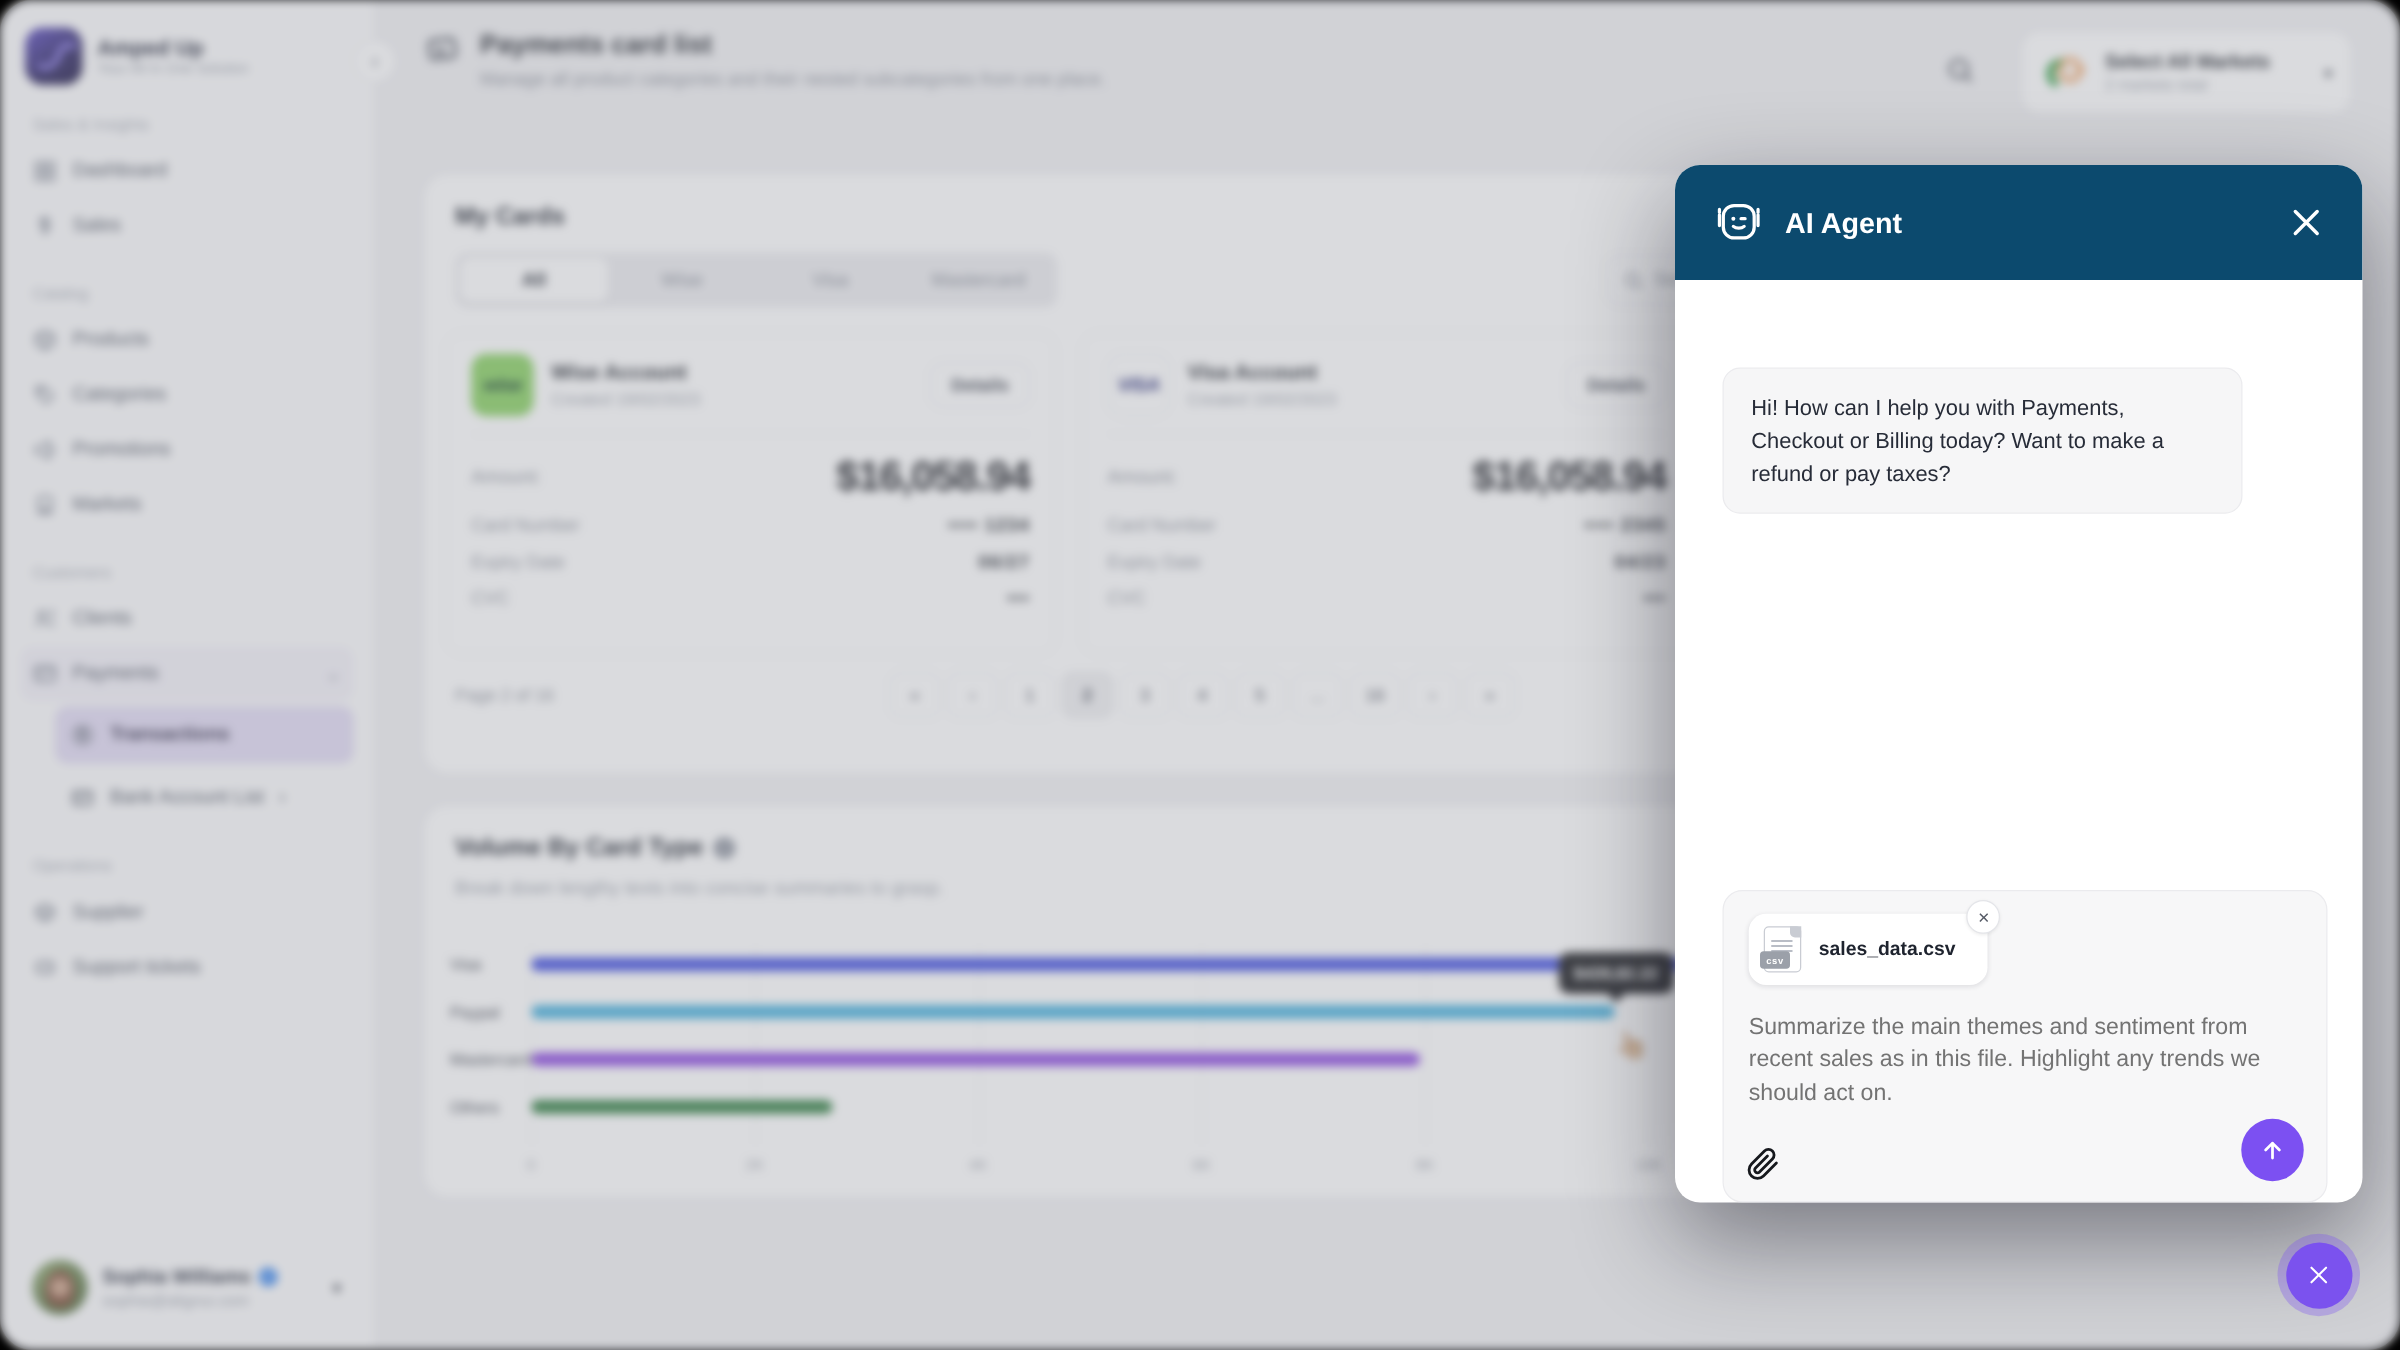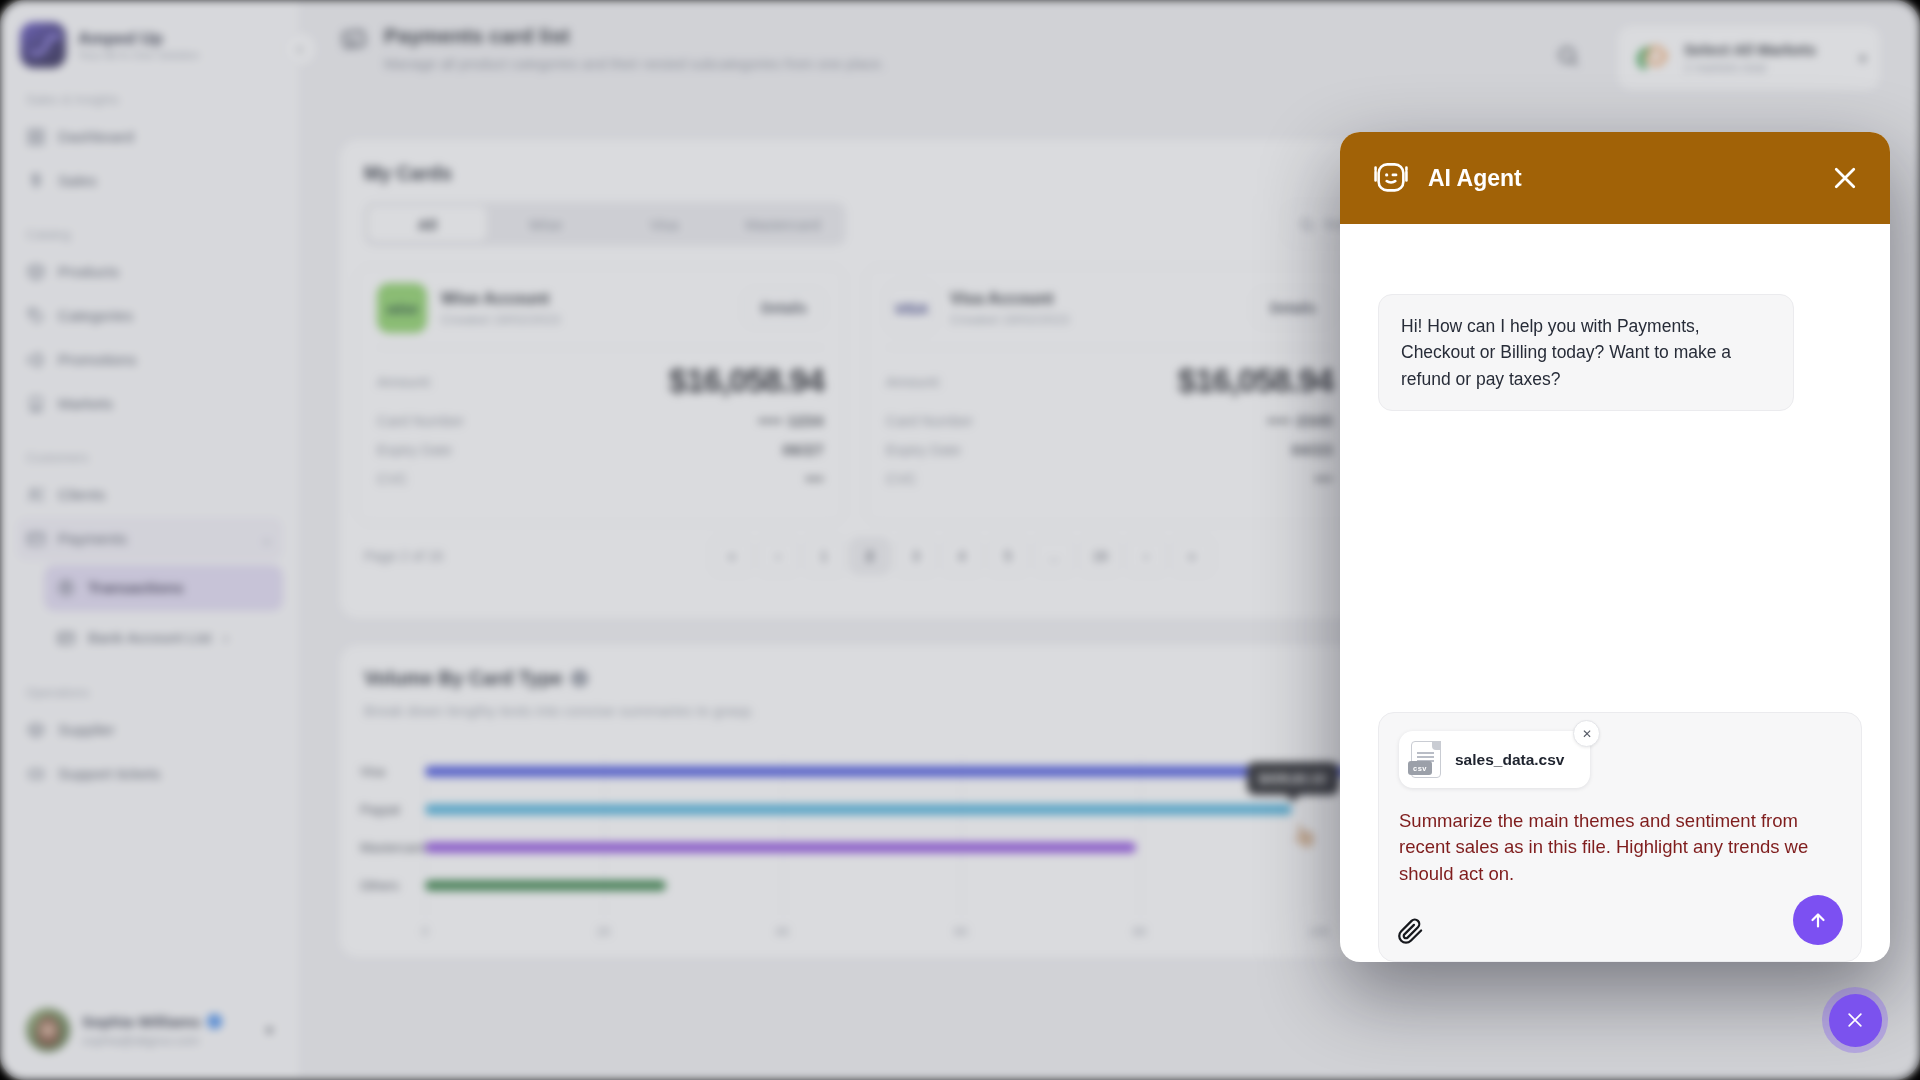--- a/index.html
+++ b/index.html
@@ -89,37 +89,37 @@
   .c-axis{position:absolute;left:65px;top:168px;width:894px;height:16px;}
   .c-axis span{position:absolute;transform:translateX(-50%);font-size:12px;color:#a0a4ad;}
   
   .chart-tip{position:absolute;left:1247px;top:762px;z-index:1;}
   .tip-bubble{background:#141519;color:#fff;font-size:13.5px;font-weight:700;padding:9px 12px;border-radius:8px;white-space:nowrap;}
   .tip-tail{position:absolute;left:38px;top:32px;width:0;height:0;border:8px solid transparent;border-top-color:#141519;}
   .tip-cursor{position:absolute;left:44px;top:62px;font-size:22px;transform:rotate(-12deg);}
   
   .ai-panel{position:absolute;left:1340px;top:132px;width:550px;height:830px;background:#fff;border-radius:20px;z-index:5;
             box-shadow:0 30px 80px rgba(10,10,25,.45);display:flex;flex-direction:column;overflow:hidden;}
-  .ai-head{height:92px;background:#a16207;display:flex;align-items:center;gap:16px;padding:0 30px;flex:0 0 auto;}
+  .ai-head{height:92px;background:#0c4a6e;display:flex;align-items:center;gap:16px;padding:0 30px;flex:0 0 auto;}
   .ai-bot{width:42px;height:38px;color:#fff;}
   .ai-title{font-size:23px;font-weight:700;color:#fff;}
   .ai-close{margin-left:auto;width:30px;height:30px;color:#fff;}
   .ai-body{position:relative;flex:1;padding:28px 28px 30px 38px;}
   .bubble{width:416px;background:#f6f6f7;border:1px solid #ebebee;border-radius:14px;padding:18px 22px;
           font-size:17.5px;line-height:1.5;color:#272c38;margin-top:42px;}
   .composer{position:absolute;left:38px;right:28px;bottom:0;height:250px;background:#f7f7f8;border:1px solid #ebebee;border-radius:16px;padding:18px 20px;}
   .chip{position:relative;display:inline-flex;align-items:center;gap:14px;background:#fff;border-radius:14px;padding:10px 26px 10px 12px;box-shadow:0 1px 4px rgba(20,20,40,.10);}
   .csv-ic{position:relative;width:30px;height:37px;background:#fff;border:1.5px solid #c9ccd3;border-radius:4px;}
   .csv-ic::before{content:"";position:absolute;right:-1px;top:-1px;width:9px;height:9px;background:#c9ccd3;border-bottom-left-radius:4px;}
   .csv-lines{position:absolute;left:5px;top:10px;width:17px;height:10px;
      background:linear-gradient(#b9bdc6 2px,transparent 2px,transparent 4px,#b9bdc6 4px,#b9bdc6 6px,transparent 6px,transparent 8px,#b9bdc6 8px,#b9bdc6 10px,transparent 10px);}
   .csv-badge{position:absolute;left:-4px;bottom:2px;background:#9ba0a9;color:#fff;font-size:7.5px;font-weight:800;letter-spacing:.5px;padding:2.5px 5px;border-radius:3px;}
   .chip-name{font-size:15.5px;font-weight:600;color:#1e232e;}
   .chip-x{position:absolute;right:-10px;top:-11px;width:27px;height:27px;border-radius:50%;background:#fff;border:1px solid #e4e5e9;color:#565b66;font-size:12px;display:flex;align-items:center;justify-content:center;box-shadow:0 1px 3px rgba(0,0,0,.08);}
-  .draft{margin-top:20px;font-size:18.5px;line-height:1.42;color:#7f1d1d;width:452px;}
+  .draft{margin-top:20px;font-size:18.5px;line-height:1.42;color:#737373;width:452px;}
   .composer-foot{position:absolute;left:18px;right:18px;bottom:16px;display:flex;align-items:flex-end;}
   .clip{width:27px;height:27px;color:#16181d;}
   .send-btn{margin-left:auto;width:50px;height:50px;border-radius:50%;background:#7c50f2;display:flex;align-items:center;justify-content:center;}
   .send-btn svg{width:22px;height:22px;color:#fff;}
   
   .fab{position:absolute;left:1822px;top:987px;width:66px;height:66px;border-radius:50%;background:rgba(124,82,244,.32);z-index:6;display:flex;align-items:center;justify-content:center;}
   .fab-inner{width:53px;height:53px;border-radius:50%;background:#7b52ee;display:flex;align-items:center;justify-content:center;color:#fff;}
   .fab-inner svg{width:20px;height:20px;}
   .ic{display:inline-block;}
 </style>

